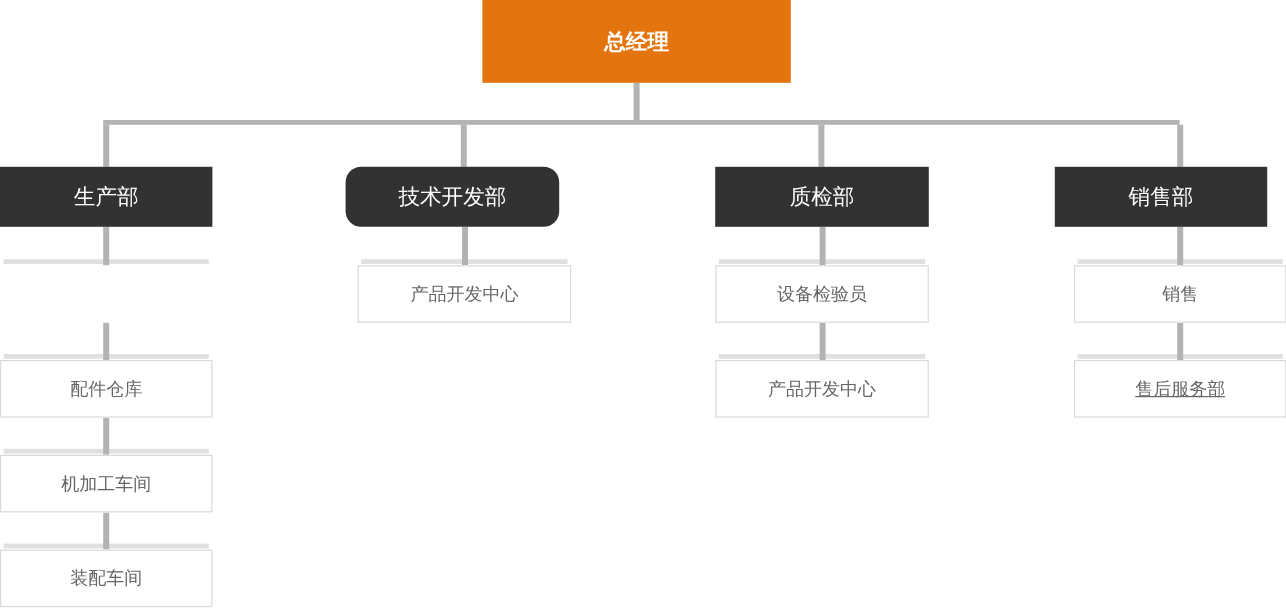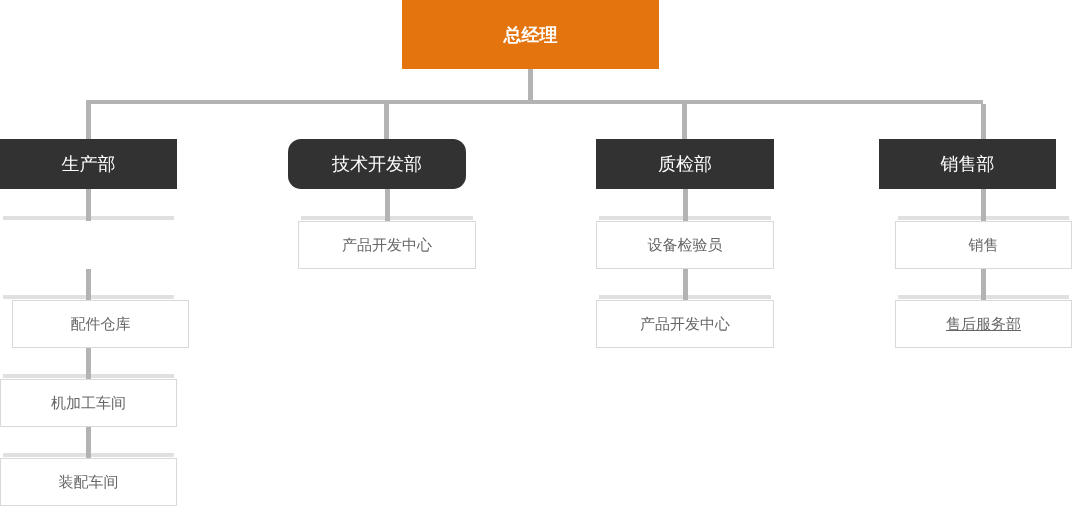--- a/index.html
+++ b/index.html
@@ -73,21 +73,21 @@
   <div class="node dept" style="left:0;top:139px;width:177px;height:50px;">生产部</div>
   <div class="node dept" style="left:288px;top:139px;width:178px;height:50px;border-radius:13px;">技术开发部</div>
   <div class="node dept" style="left:596px;top:139px;width:178px;height:50px;">质检部</div>
   <div class="node dept" style="left:879px;top:139px;width:177px;height:50px;text-align:center;">销售部</div>
 
   <div class="conn" style="left:86px;top:189px;width:5px;height:32px;"></div>
   <div class="topbar" style="left:3px;top:216px;width:171px;"></div>
 
   <div class="conn" style="left:86px;top:269px;width:5px;height:31px;"></div>
   <div class="topbar" style="left:3px;top:295px;width:171px;"></div>
-  <div class="node child" style="left:12px;top:300px;width:177px;height:48px;">配件仓库</div>
+  <div class="node child" style="left:0;top:300px;width:177px;height:48px;">配件仓库</div>
 
   <div class="conn" style="left:86px;top:348px;width:5px;height:31px;"></div>
   <div class="topbar" style="left:3px;top:374px;width:171px;"></div>
   <div class="node child" style="left:0;top:379px;width:177px;height:48px;">机加工车间</div>
 
   <div class="conn" style="left:86px;top:427px;width:5px;height:31px;"></div>
   <div class="topbar" style="left:3px;top:453px;width:171px;"></div>
   <div class="node child" style="left:0;top:458px;width:177px;height:48px;font-family:Liberation Serif, serif;">装配车间</div>
 
   <div class="conn" style="left:385px;top:189px;width:5px;height:32px;"></div>

